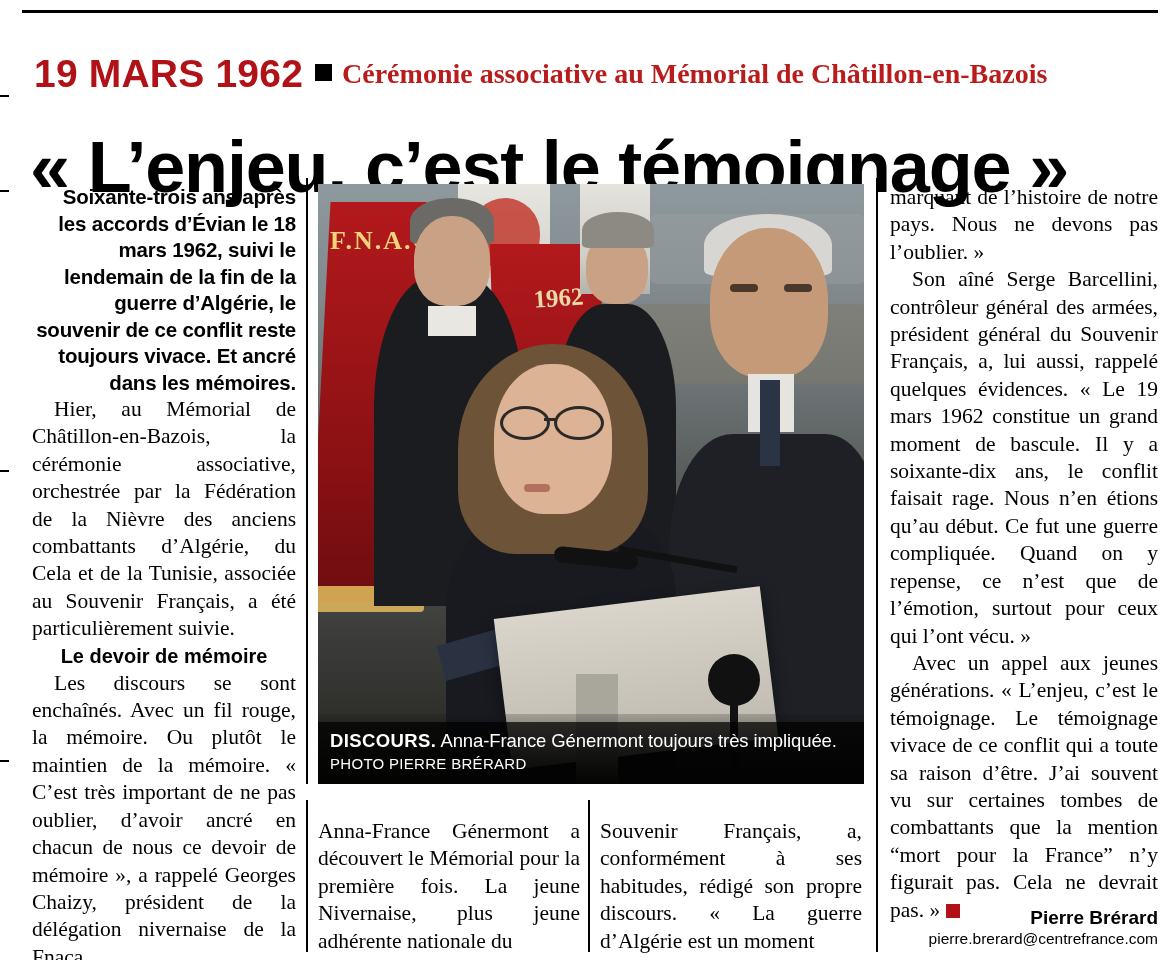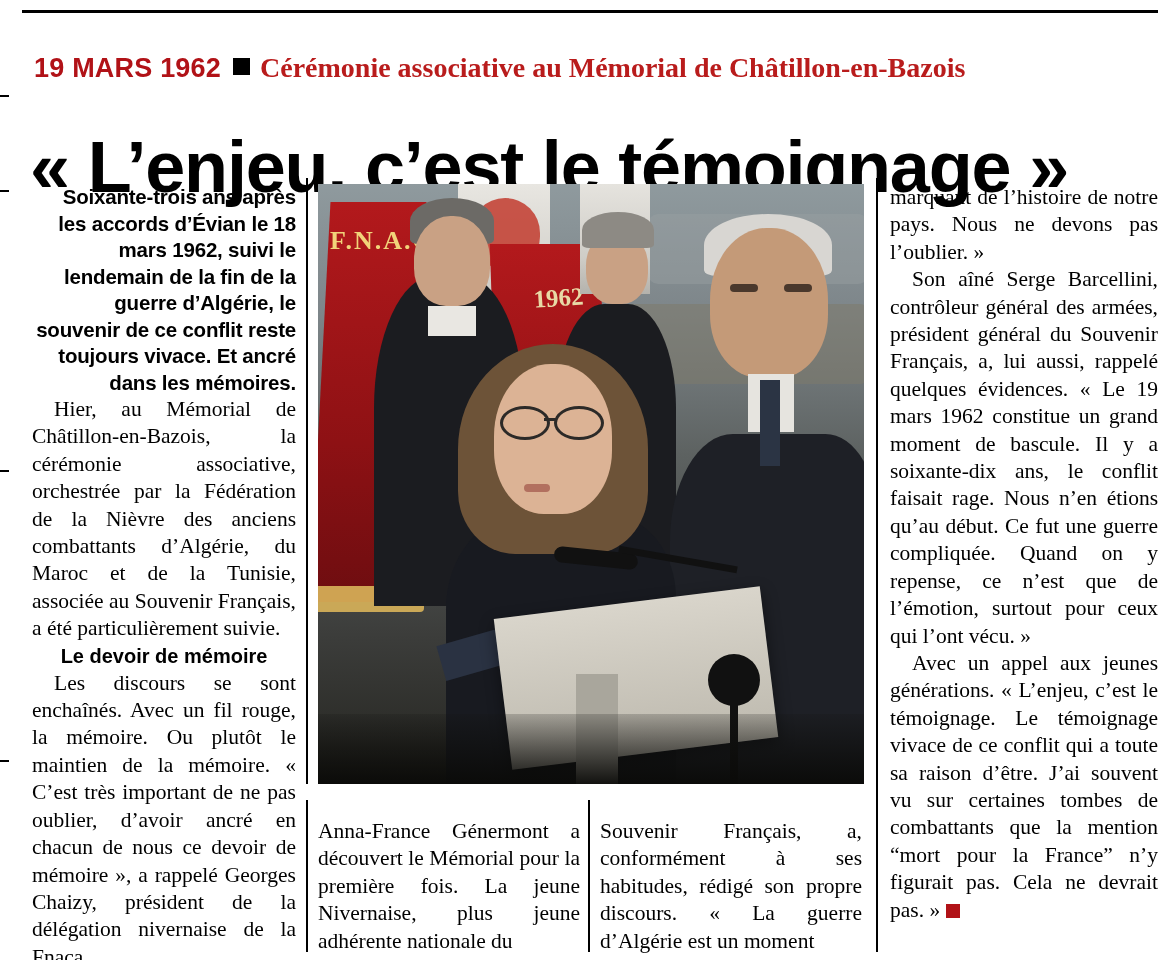--- a/index.html
+++ b/index.html
@@ -39,21 +39,21 @@
   .kicker {
     position: absolute;
     left: 34px; top: 52px;
     width: 1120px;
     height: 34px;
     white-space: nowrap;
   }
   .kicker .date {
     font-family: "Liberation Sans", sans-serif;
     font-weight: bold;
-    font-size: 27px;
+    font-size: 39px;
     color: #b11217;
     letter-spacing: 0.2px;
     vertical-align: middle;
   }
   .kicker .sq {
     display: inline-block;
     width: 17px; height: 17px;
     background: #000;
     margin: 0 10px 0 12px;
     vertical-align: middle;
@@ -240,21 +240,21 @@
 
   <h1 class="headline">« L’enjeu, c’est le témoignage »</h1>
 
   <div class="vrule" style="left:306px; top:178px; height:606px;"></div>
   <div class="vrule" style="left:306px; top:800px; height:152px;"></div>
   <div class="vrule" style="left:588px; top:800px; height:152px;"></div>
   <div class="vrule" style="left:876px; top:178px; height:774px;"></div>
 
   <div class="col" id="col1">
     <p class="standfirst">Soixante-trois ans après les accords d’Évian le 18 mars 1962, suivi le lendemain de la fin de la guerre d’Algérie, le souvenir de ce conflit reste toujours vivace. Et ancré dans les mémoires.</p>
-    <p>Hier, au Mémorial de Châtillon-en-Bazois, la cérémonie associative, orchestrée par la Fédération de la Nièvre des anciens combattants d’Algérie, du Maroc et de la Tunisie, associée au Souvenir Français, a été particulièrement suivie.</p>
+    <p>Hier, au Mémorial de Châtillon-en-Bazois, la cérémonie associative, orchestrée par la Fédération de la Nièvre des anciens combattants d’Algérie, du Cela et de la Tunisie, associée au Souvenir Français, a été particulièrement suivie.</p>
     <p class="subhead noindent">Le devoir de mémoire</p>
     <p>Les discours se sont enchaînés. Avec un fil rouge, la mémoire. Ou plutôt le maintien de la mémoire. « C’est très important de ne pas oublier, d’avoir ancré en chacun de nous ce devoir de mémoire », a rappelé Georges Chaizy, président de la délégation nivernaise de la Fnaca.</p>
 
   </div>
 
   <div class="photo">
     <div class="sky"></div>
 
     <div style="position:absolute;left:300px;top:120px;width:250px;height:80px;background:#7e7a6c;opacity:.55;border-radius:8px;"></div>
     <div style="position:absolute;left:330px;top:30px;width:220px;height:70px;background:#9aa0a2;opacity:.45;border-radius:10px;"></div>
@@ -301,29 +301,40 @@
     <div class="lectern" style="left:258px; top:490px; width:42px; height:130px; background:#a9a69c;"></div>
 
     <div class="mic-stand" style="left:236px; top:366px; width:84px; height:16px; border-radius:8px; transform:rotate(6deg);"></div>
     <div class="mic-stand" style="left:300px; top:372px; width:120px; height:7px; transform:rotate(10deg);"></div>
     <div class="mic-stand" style="left:390px; top:470px; width:52px; height:52px; border-radius:50%;"></div>
     <div class="mic-stand" style="left:412px; top:500px; width:8px; height:150px;"></div>
 
     <div style="position:absolute;left:0;bottom:0;width:100%;height:70px;background:linear-gradient(180deg, rgba(20,20,18,.2), rgba(10,10,8,.95));"></div>
   </div>
 
+  <div class="caption">
+    <div class="line1">
+      <b>DISCOURS.</b>
+      <span>Anna-France Génermont toujours très impliquée.</span>
+    </div>
+    <div class="line2">PHOTO PIERRE BRÉRARD</div>
+  </div>
 
   <div class="col" id="col2">
     <p class="noindent">Anna-France Génermont a découvert le Mémorial pour la première fois. La jeune Nivernaise, plus jeune adhérente nationale du</p>
   </div>
 
   <div class="col" id="col3">
     <p class="noindent">Souvenir Français, a, conformément à ses habitudes, rédigé son propre discours. « La guerre d’Algérie est un moment</p>
   </div>
 
   <div class="col" id="col4">
     <p class="noindent">marquant de l’histoire de notre pays. Nous ne devons pas l’oublier. »</p>
     <p>Son aîné Serge Barcellini, contrôleur général des armées, président général du Souvenir Français, a, lui aussi, rappelé quelques évidences. « Le 19 mars 1962 constitue un grand moment de bascule. Il y a soixante-dix ans, le conflit faisait rage. Nous n’en étions qu’au début. Ce fut une guerre compliquée. Quand on y repense, ce n’est que de l’émotion, surtout pour ceux qui l’ont vécu. »</p>
     <p><span>Avec un appel aux jeunes générations. « L’enjeu, c’est le témoignage. Le témoignage vivace de ce conflit qui a toute sa raison d’être. J’ai souvent vu sur certaines tombes de combattants que la mention “mort pour la France” n’y figurait pas. Cela ne devrait pas. »</span><span class="endmark"></span></p>
   </div>
 
+  <div class="signature">
+    <div class="name">Pierre Brérard</div>
+    <div class="mail">pierre.brerard@centrefrance.com</div>
+  </div>
 
 </div>
 
 </body></html>

